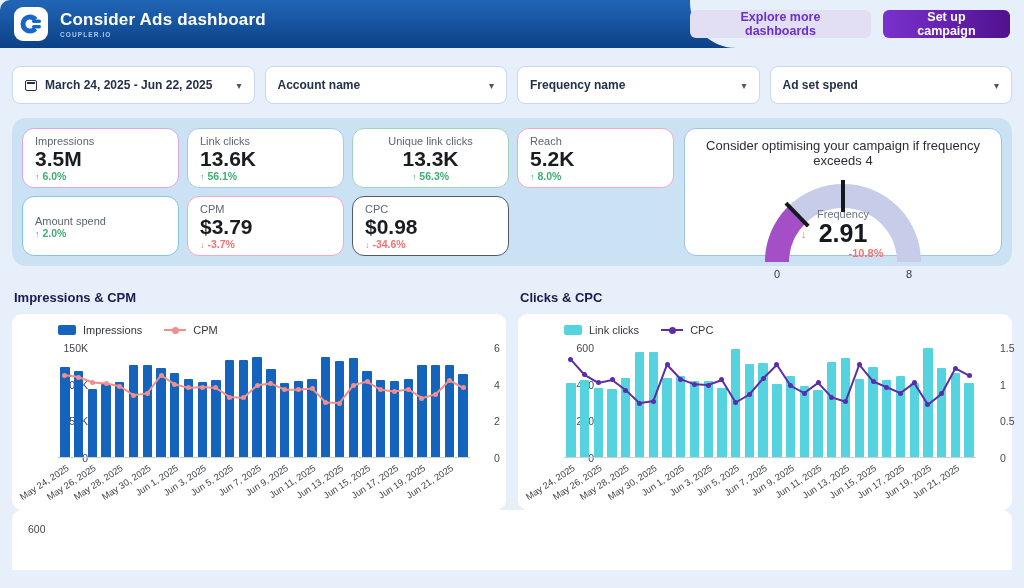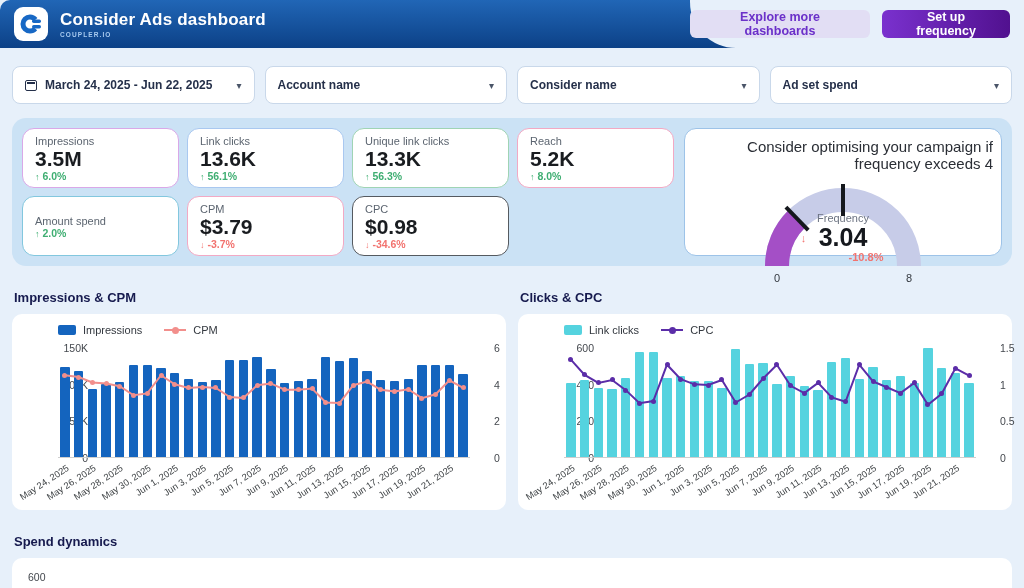--- a/index.html
+++ b/index.html
@@ -32,21 +32,21 @@
   .kpi-card { background:#fff; border:1.5px solid #ccc; border-radius:12px; padding:5px 12px 4px 12px; display:flex; flex-direction:column; justify-content:center; }
   .kpi-label { font-size:11px; color:#5C6570; }
   .kpi-value { font-size:21px; font-weight:bold; color:#191C20; line-height:1.1; }
   .kpi-delta { font-size:10.5px; font-weight:bold; }
   .kpi-delta .arr { font-size:9px; }
   .kpi-delta.positive { color:#3FAE72; }
   .kpi-delta.negative { color:#F2736F; }
 
   
   .gauge-card { width:318px; background:#fff; border:1.5px solid #9DC3E8; border-radius:12px; position:relative; padding-top:9px; }
-  .gauge-note { font-size:15px; color:#2A2E35; text-align:right; padding:0 8px; }
+  .gauge-note { font-size:13px; color:#2A2E35; text-align:center; padding:0 8px; }
   .gauge-wrap { position:relative; width:240px; margin:2px auto 0 auto; height:112px; }
   .gauge-center { position:absolute; left:0; right:0; top:38px; text-align:center; pointer-events:none; }
   .gauge-metric { font-size:11px; color:#6B7280; }
   .gauge-value-row { position:relative; display:inline-block; }
   .gauge-value { font-size:25px; font-weight:bold; color:#15181D; line-height:1.05; }
   .gauge-down-arrow { position:absolute; left:-18px; top:8px; color:#F2736F; font-size:11px; font-weight:bold; }
   .gauge-delta { font-size:11px; font-weight:bold; color:#F2736F; margin-left:46px; margin-top:1px; }
 
   
   .charts-row { display:flex; gap:12px; margin:0 12px; }
@@ -87,57 +87,57 @@
         <rect x="13" y="7.6" width="9" height="3.4" rx="1.7" fill="#1768C5"></rect>
         <rect x="13" y="13" width="9" height="3.4" rx="1.7" fill="#1768C5"></rect>
       </svg>
     </div>
     <div class="titles">
       <div class="app-title">Consider Ads dashboard</div>
       <div class="brand">COUPLER.IO</div>
     </div>
     <div class="header-cut">
       <button class="btn btn-light">Explore more dashboards</button>
-      <button class="btn btn-purple">Set up frequency</button>
+      <button class="btn btn-purple">Set up campaign</button>
     </div>
   </div>
 
   <div class="filters" id="filters">
       <div class="filter">
         <span class="cal-icon"></span>
         <span class="filter-label">March 24, 2025 - Jun 22, 2025</span>
         <span class="caret">▾</span>
       </div>
       <div class="filter">
         <span class="filter-label">Account name</span>
         <span class="caret">▾</span>
       </div>
       <div class="filter">
-        <span class="filter-label">Consider name</span>
+        <span class="filter-label">Frequency name</span>
         <span class="caret">▾</span>
       </div>
       <div class="filter">
         <span class="filter-label">Ad set spend</span>
         <span class="caret">▾</span>
       </div>
     </div>
 
   <div class="kpi-panel">
     <div class="kpi-grid" id="kpiGrid">
         <div class="kpi-card" style="border-color: rgb(217, 168, 232);">
           <div class="kpi-label">Impressions</div>
           <div class="kpi-value">3.5M</div>
           <div class="kpi-delta positive"><span class="arr">↑</span> 6.0%</div>
         </div>
         <div class="kpi-card" style="border-color: rgb(169, 200, 240);">
           <div class="kpi-label">Link clicks</div>
           <div class="kpi-value">13.6K</div>
           <div class="kpi-delta positive"><span class="arr">↑</span> 56.1%</div>
         </div>
-        <div class="kpi-card" style="border-color: rgb(159, 212, 180);">
+        <div class="kpi-card" style="border-color: rgb(159, 212, 180); text-align: center;">
           <div class="kpi-label">Unique link clicks</div>
           <div class="kpi-value">13.3K</div>
           <div class="kpi-delta positive"><span class="arr">↑</span> 56.3%</div>
         </div>
         <div class="kpi-card" style="border-color: rgb(242, 169, 196);">
           <div class="kpi-label">Reach</div>
           <div class="kpi-value">5.2K</div>
           <div class="kpi-delta positive"><span class="arr">↑</span> 8.0%</div>
         </div>
         <div class="kpi-card" style="border-color: rgb(130, 199, 222);">
@@ -163,21 +163,21 @@
             <path d="M54.00 92.00 A66 66 0 0 1 74.07 44.60" fill="none" stroke="#A44FC6" stroke-width="24"></path>
             <line x1="85.20436017038429" y1="56.09368511184056" x2="62.93515067943023" y2="33.113643583418515" stroke="#15181D" stroke-width="4"></line>
             <line x1="120" y1="42" x2="120" y2="10" stroke="#15181D" stroke-width="4"></line>
             <text x="54" y="108" text-anchor="middle" font-size="11" fill="#33383F">0</text>
             <text x="186" y="108" text-anchor="middle" font-size="11" fill="#33383F">8</text>
           </svg>
         <div class="gauge-center">
           <div class="gauge-metric">Frequency</div>
           <div class="gauge-value-row">
             <span class="gauge-down-arrow">↓</span>
-            <div class="gauge-value">3.04</div>
+            <div class="gauge-value">2.91</div>
           </div>
           <div class="gauge-delta">-10.8%</div>
         </div>
       </div>
     </div>
   </div>
 
   <div class="charts-row">
     <div class="chart-block">
       <div class="section-title">Impressions &amp; CPM</div>
@@ -465,19 +465,18 @@
             </div>
             <div class="xl-anchor" style="left: 95%;">
               <span class="xl-text">Jun 21, 2025</span>
             </div>
           </div>
       </div>
     </div>
   </div>
 
   <div class="spend-block">
-    <div class="section-title">Spend dynamics</div>
     <div class="spend-card">
       <span class="spend-ytick">600</span>
     </div>
   </div>
 
 </div>
 
 </body></html>

